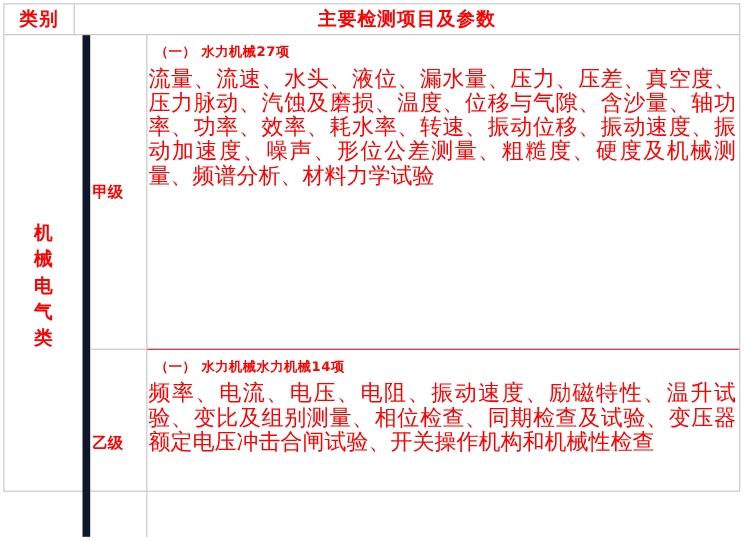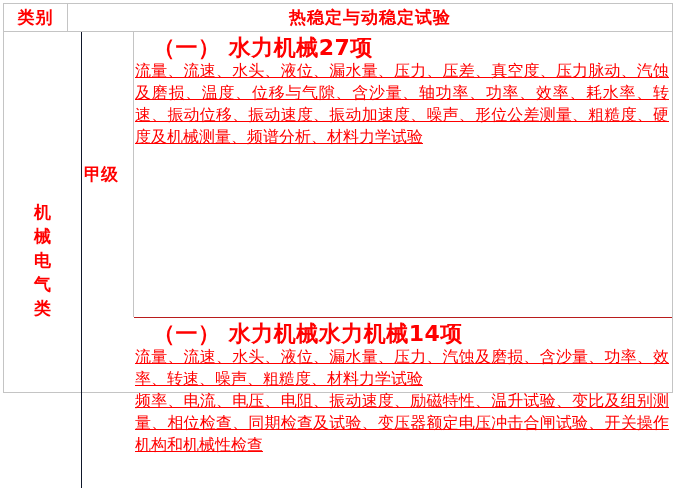--- a/index.html
+++ b/index.html
@@ -6,21 +6,21 @@
   html, body { background: #ffffff; }
   body {
     width: 676px; height: 492px;
     font-family: "DejaVu Sans", sans-serif;
     position: relative;
     overflow: hidden;
   }
   .tbl {
     position: absolute;
     left: 3px; top: 3px;
-    width: 670px; height: 390px;
+    width: 670px; height: 444px;
     border: 1px solid #c4c4c4;
     color: #ff0000;
     background: #ffffff;
   }
   
   .thead {
     display: grid;
     grid-template-columns: 64px 1fr;
     height: 28px;
     border-bottom: 1px solid #c4c4c4;
@@ -36,91 +36,90 @@
   .th1 { border-right: 1px solid #c4c4c4; }
   
   .tbody {
     display: grid;
     grid-template-columns: 78px 52px 1fr;
     grid-template-rows: 285px 1fr;
     height: 456px;
   }
   .cat-cell {
     grid-column: 1; grid-row: 1 / 3;
-    border-right: 1px solid #0f172a;
+    border-right: 7px solid #0f172a;
     display: flex;
     align-items: center;
     justify-content: center;
   }
   .vert {
     width: 19px;
     font-weight: bold;
     font-size: 17px;
     line-height: 24px;
     text-align: center;
     word-break: break-all;
   }
   .grade-cell {
     grid-column: 2;
     border-right: 1px solid #c4c4c4;
     display: flex;
     align-items: center;
     font-weight: bold;
-    font-size: 17px;
+    font-size: 14px;
     padding-left: 2px;
   }
   .grade-1 { grid-row: 1; }
   .grade-2 { grid-row: 2; border-top: 1px solid #c4c4c4; }
   .content-cell {
     grid-column: 3;
     padding: 3px 3px 0 1px;
     overflow: hidden;
   }
   .content-1 { grid-row: 1; }
   .content-2 { grid-row: 2; border-top: 1px solid #b91c1c; }
   .sec-heading {
     font-weight: bold;
-    font-size: 22px;
+    font-size: 12px;
     line-height: 25px;
-    padding-left: 18px;
+    padding-left: 6px;
     letter-spacing: 0.5px;
     white-space: nowrap;
   }
   .sec-body {
-    font-size: 16px;
+    font-size: 20px;
     line-height: 22px;
     text-align: justify;
     text-justify: inter-ideograph;
-    text-decoration: underline;
   }
 </style>
 </head>
 <body>
 
 <div class="tbl">
 
   <div class="thead">
     <div class="th th1">类别</div>
-    <div class="th th2">热稳定与动稳定试验</div>
+    <div class="th th2">主要检测项目及参数</div>
   </div>
 
   <div class="tbody">
 
     <div class="cat-cell">
       <div class="vert">机械电气类</div>
     </div>
 
     <div class="grade-cell grade-1">甲级</div>
 
     <div class="content-cell content-1">
       <div class="sec-heading">（一） 水力机械27项</div>
       <div class="sec-body">流量、流速、水头、液位、漏水量、压力、压差、真空度、压力脉动、汽蚀及磨损、温度、位移与气隙、含沙量、轴功率、功率、效率、耗水率、转速、振动位移、振动速度、振动加速度、噪声、形位公差测量、粗糙度、硬度及机械测量、频谱分析、材料力学试验</div>
     </div>
 
+    <div class="grade-cell grade-2">乙级</div>
 
     <div class="content-cell content-2">
       <div class="sec-heading">（一） 水力机械水力机械14项</div>
-      <div class="sec-body">流量、流速、水头、液位、漏水量、压力、汽蚀及磨损、含沙量、功率、效率、转速、噪声、粗糙度、材料力学试验</div>
       <div class="sec-body">频率、电流、电压、电阻、振动速度、励磁特性、温升试验、变比及组别测量、相位检查、同期检查及试验、变压器额定电压冲击合闸试验、开关操作机构和机械性检查</div>
     </div>
 
   </div>
 </div>
 
 </body></html>

